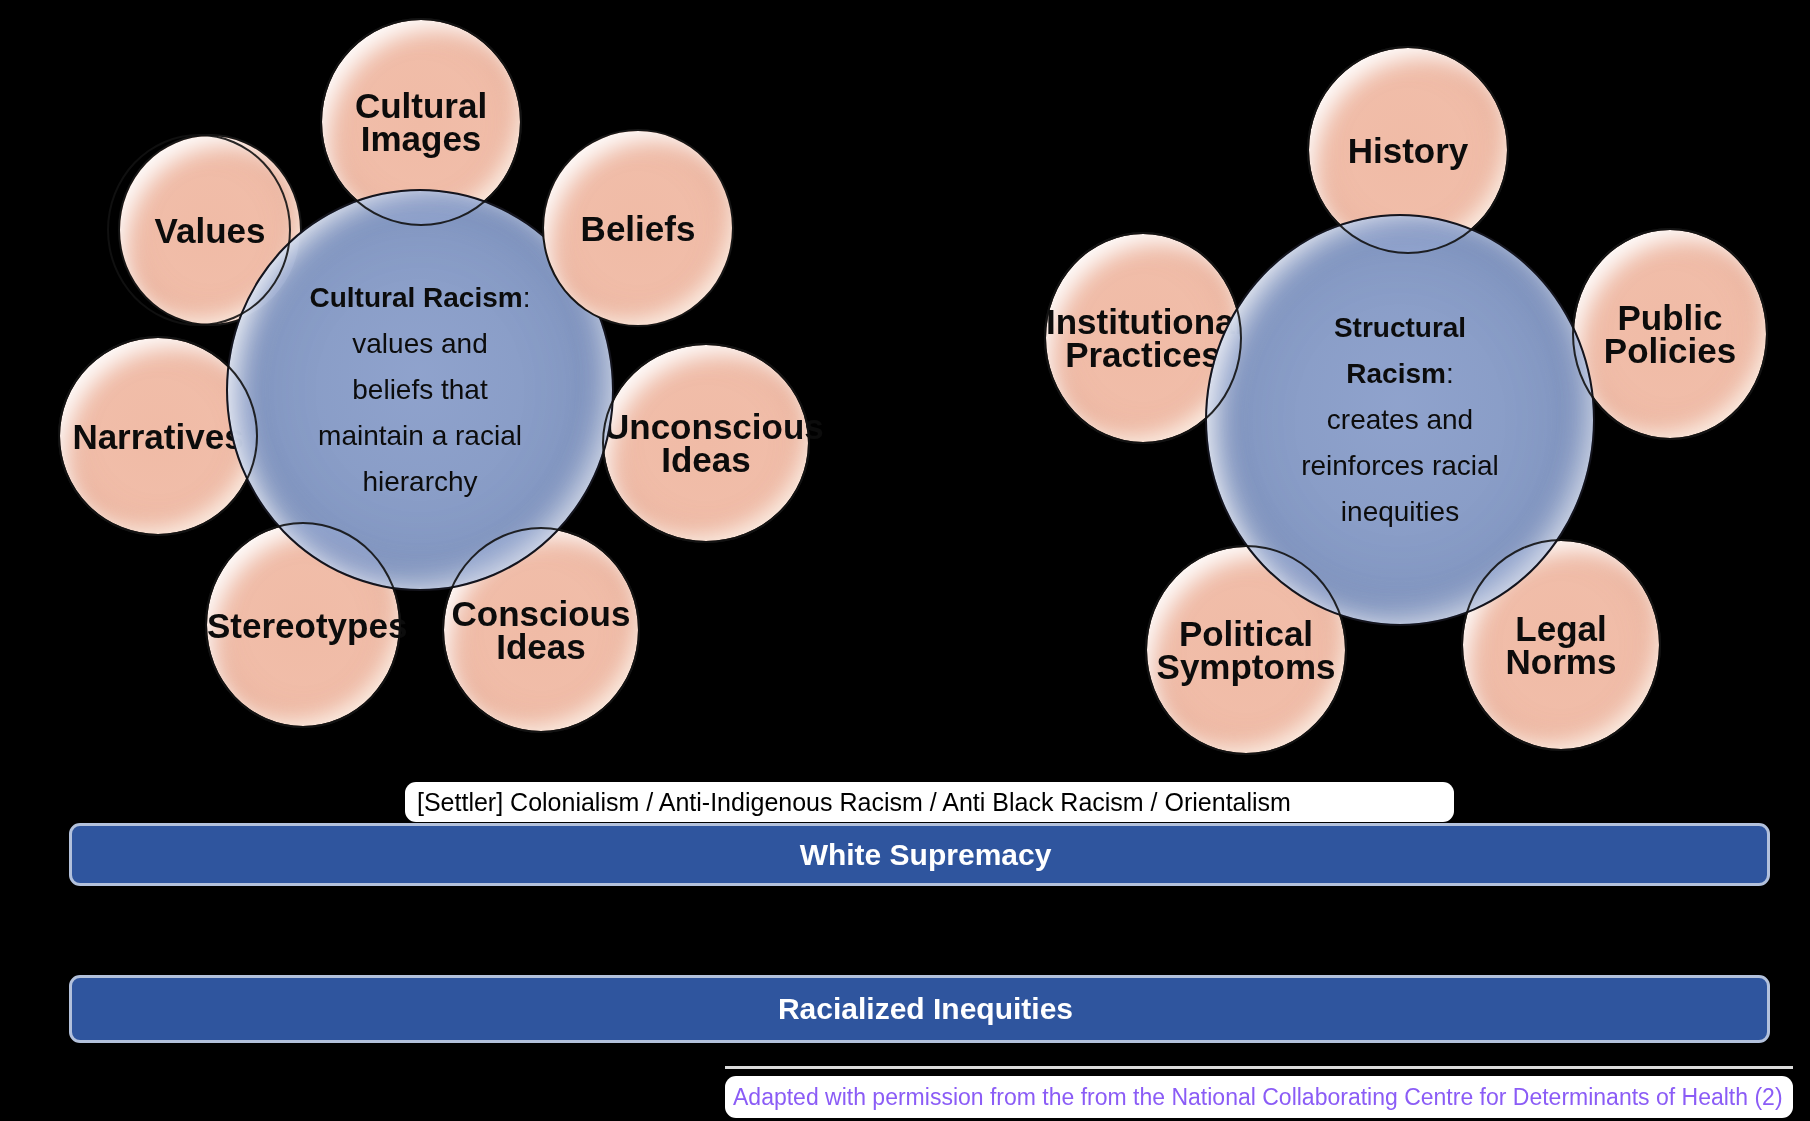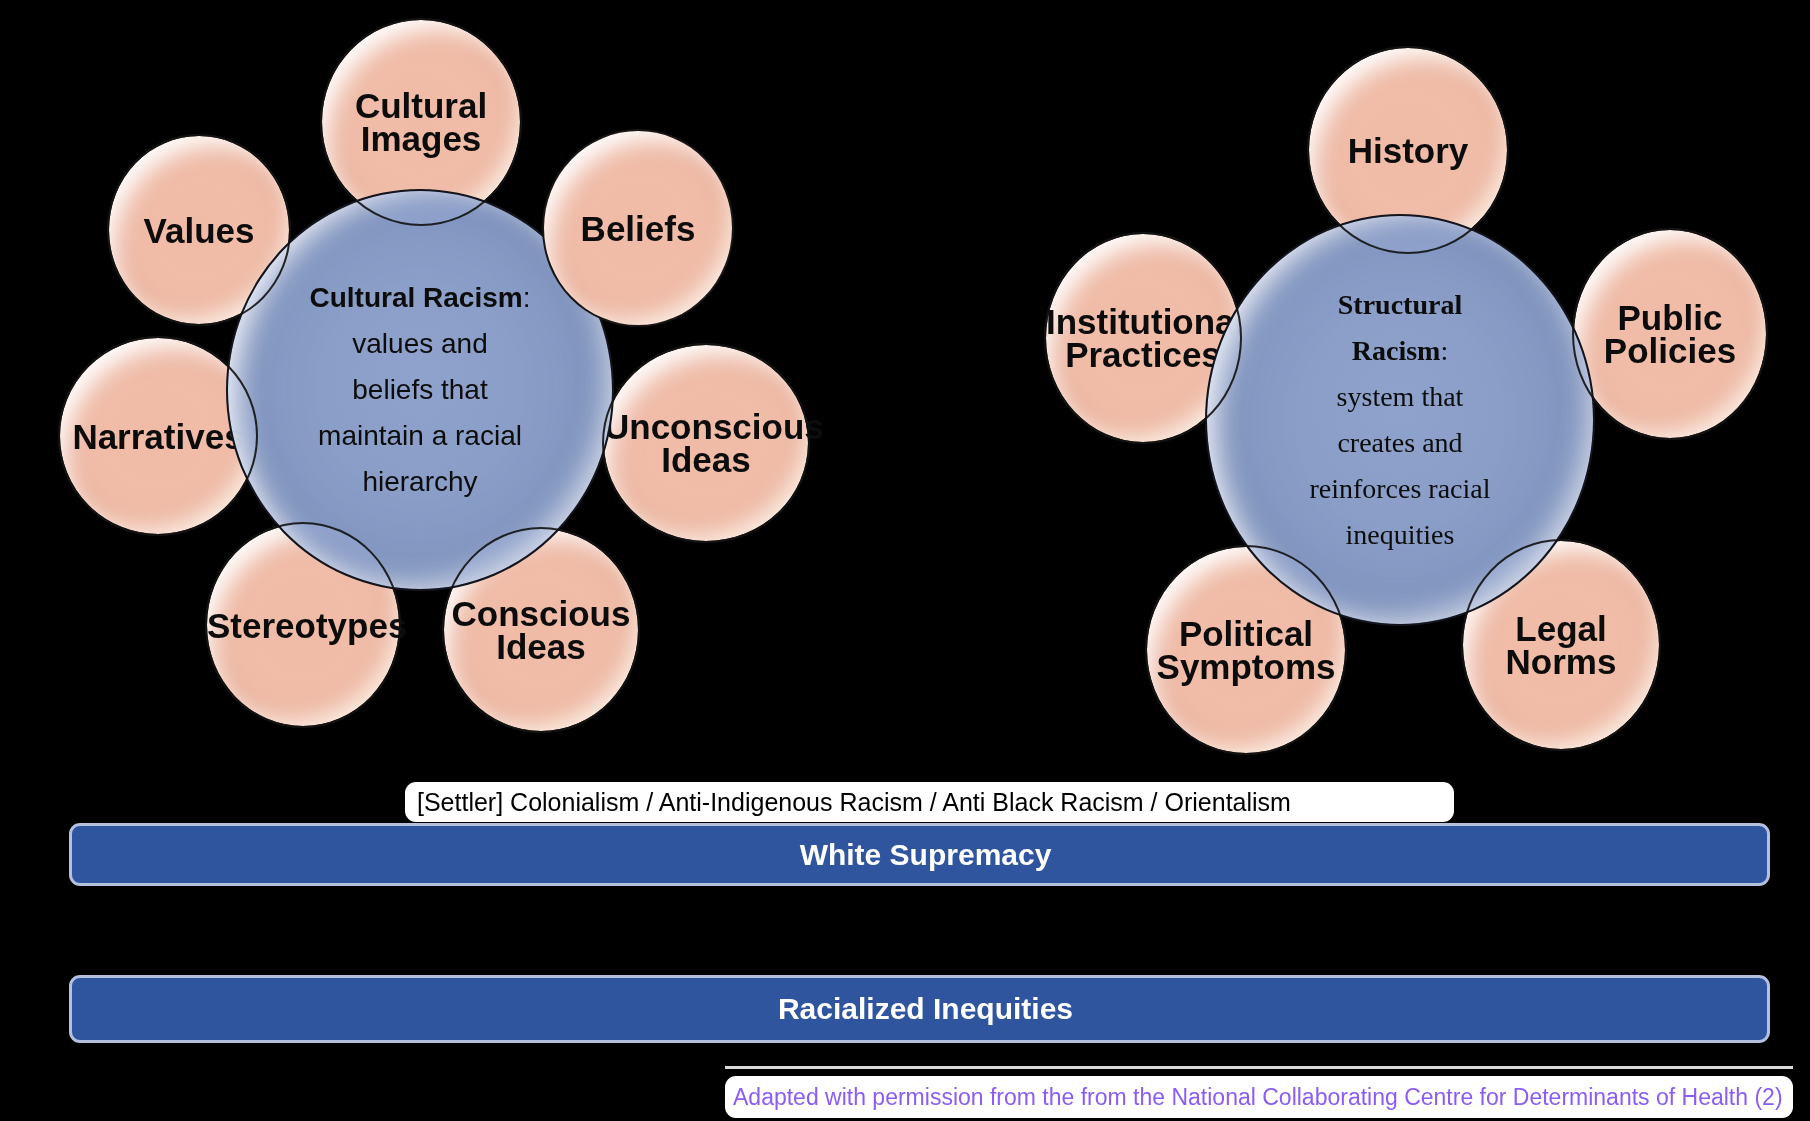--- a/index.html
+++ b/index.html
@@ -65,21 +65,21 @@
 </style>
 </head>
 <body>
 
 <div class="canvas">
 
   <div class="node sat" style="left:320px;top:18px;width:202px;height:208px;">
     <div class="sat-label">Cultural
 Images</div>
   </div>
-  <div class="node sat" style="left:107px;top:134px;width:184px;height:192px;align-items:center;">
+  <div class="node sat" style="left:118px;top:134px;width:184px;height:192px;align-items:center;">
     <div class="sat-label">Values</div>
   </div>
   <div class="node sat front" style="left:542px;top:129px;width:192px;height:198px;">
     <div class="sat-label">Beliefs</div>
   </div>
   <div class="node sat" style="left:58px;top:336px;width:200px;height:200px;">
     <div class="sat-label">Narratives</div>
   </div>
   <div class="node sat" style="left:602px;top:343px;width:208px;height:200px;">
     <div class="sat-label">Unconscious
@@ -121,24 +121,23 @@
   </div>
   <div class="node sat" style="left:1145px;top:545px;width:202px;height:210px;">
     <div class="sat-label">Political
 Symptoms</div>
   </div>
   <div class="node sat" style="left:1461px;top:539px;width:200px;height:212px;justify-content:flex-end;">
     <div class="sat-label">Legal
 Norms</div>
   </div>
 
-  <div class="node hub" style="left:1205px;top:214px;width:390px;height:412px;font-family:Liberation Serif, serif;">
+  <div class="node hub" style="left:1205px;top:214px;width:390px;height:412px;">
     <div class="hub-line hub-title">Structural</div>
     <div class="hub-line"><span class="hub-title">Racism</span><span>:</span></div>
-    <div class="hub-line">system that</div>
     <div class="hub-line">creates and</div>
     <div class="hub-line">reinforces racial</div>
     <div class="hub-line">inequities</div>
   </div>
 
   <div class="node ring" style="left:1307px;top:46px;width:202px;height:208px;"></div>
   <div class="node ring" style="left:1044px;top:232px;width:198px;height:212px;"></div>
   <div class="node ring" style="left:1572px;top:228px;width:196px;height:212px;"></div>
   <div class="node ring" style="left:1145px;top:545px;width:202px;height:210px;"></div>
   <div class="node ring" style="left:1461px;top:539px;width:200px;height:212px;"></div>

